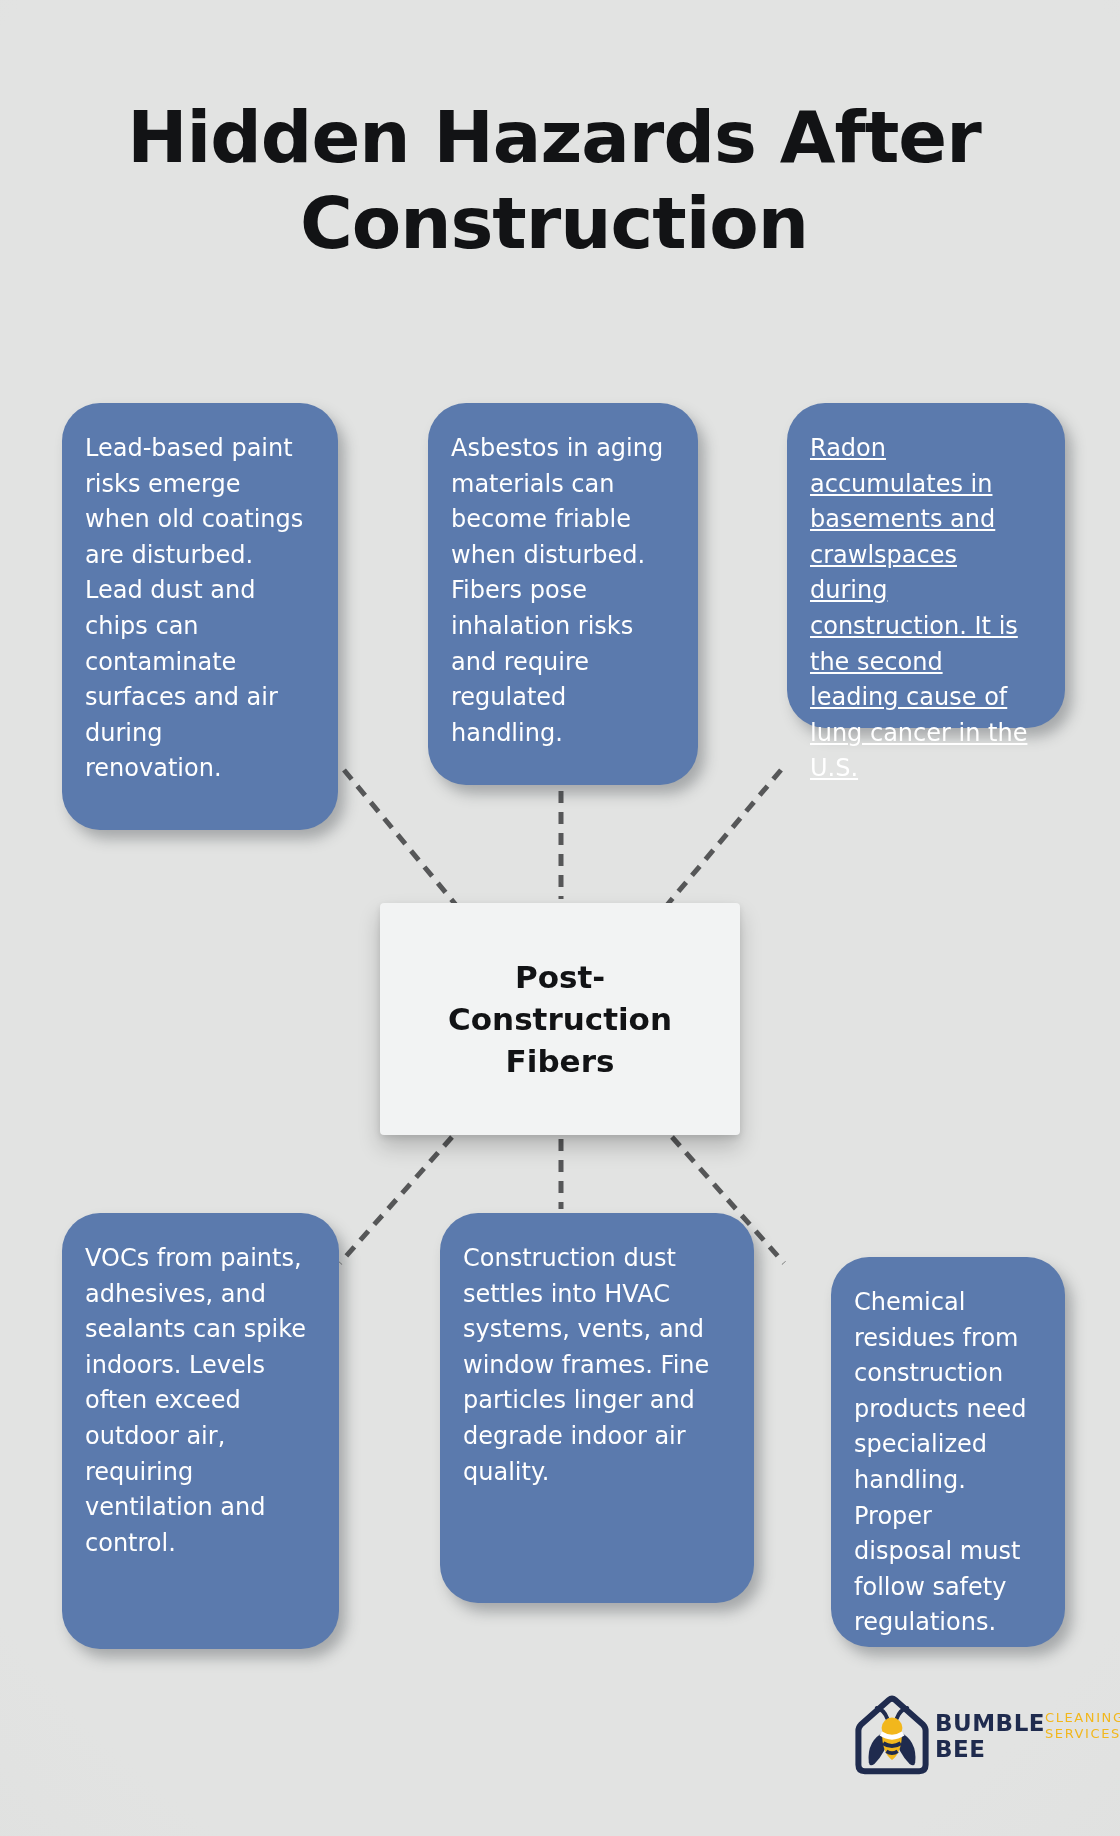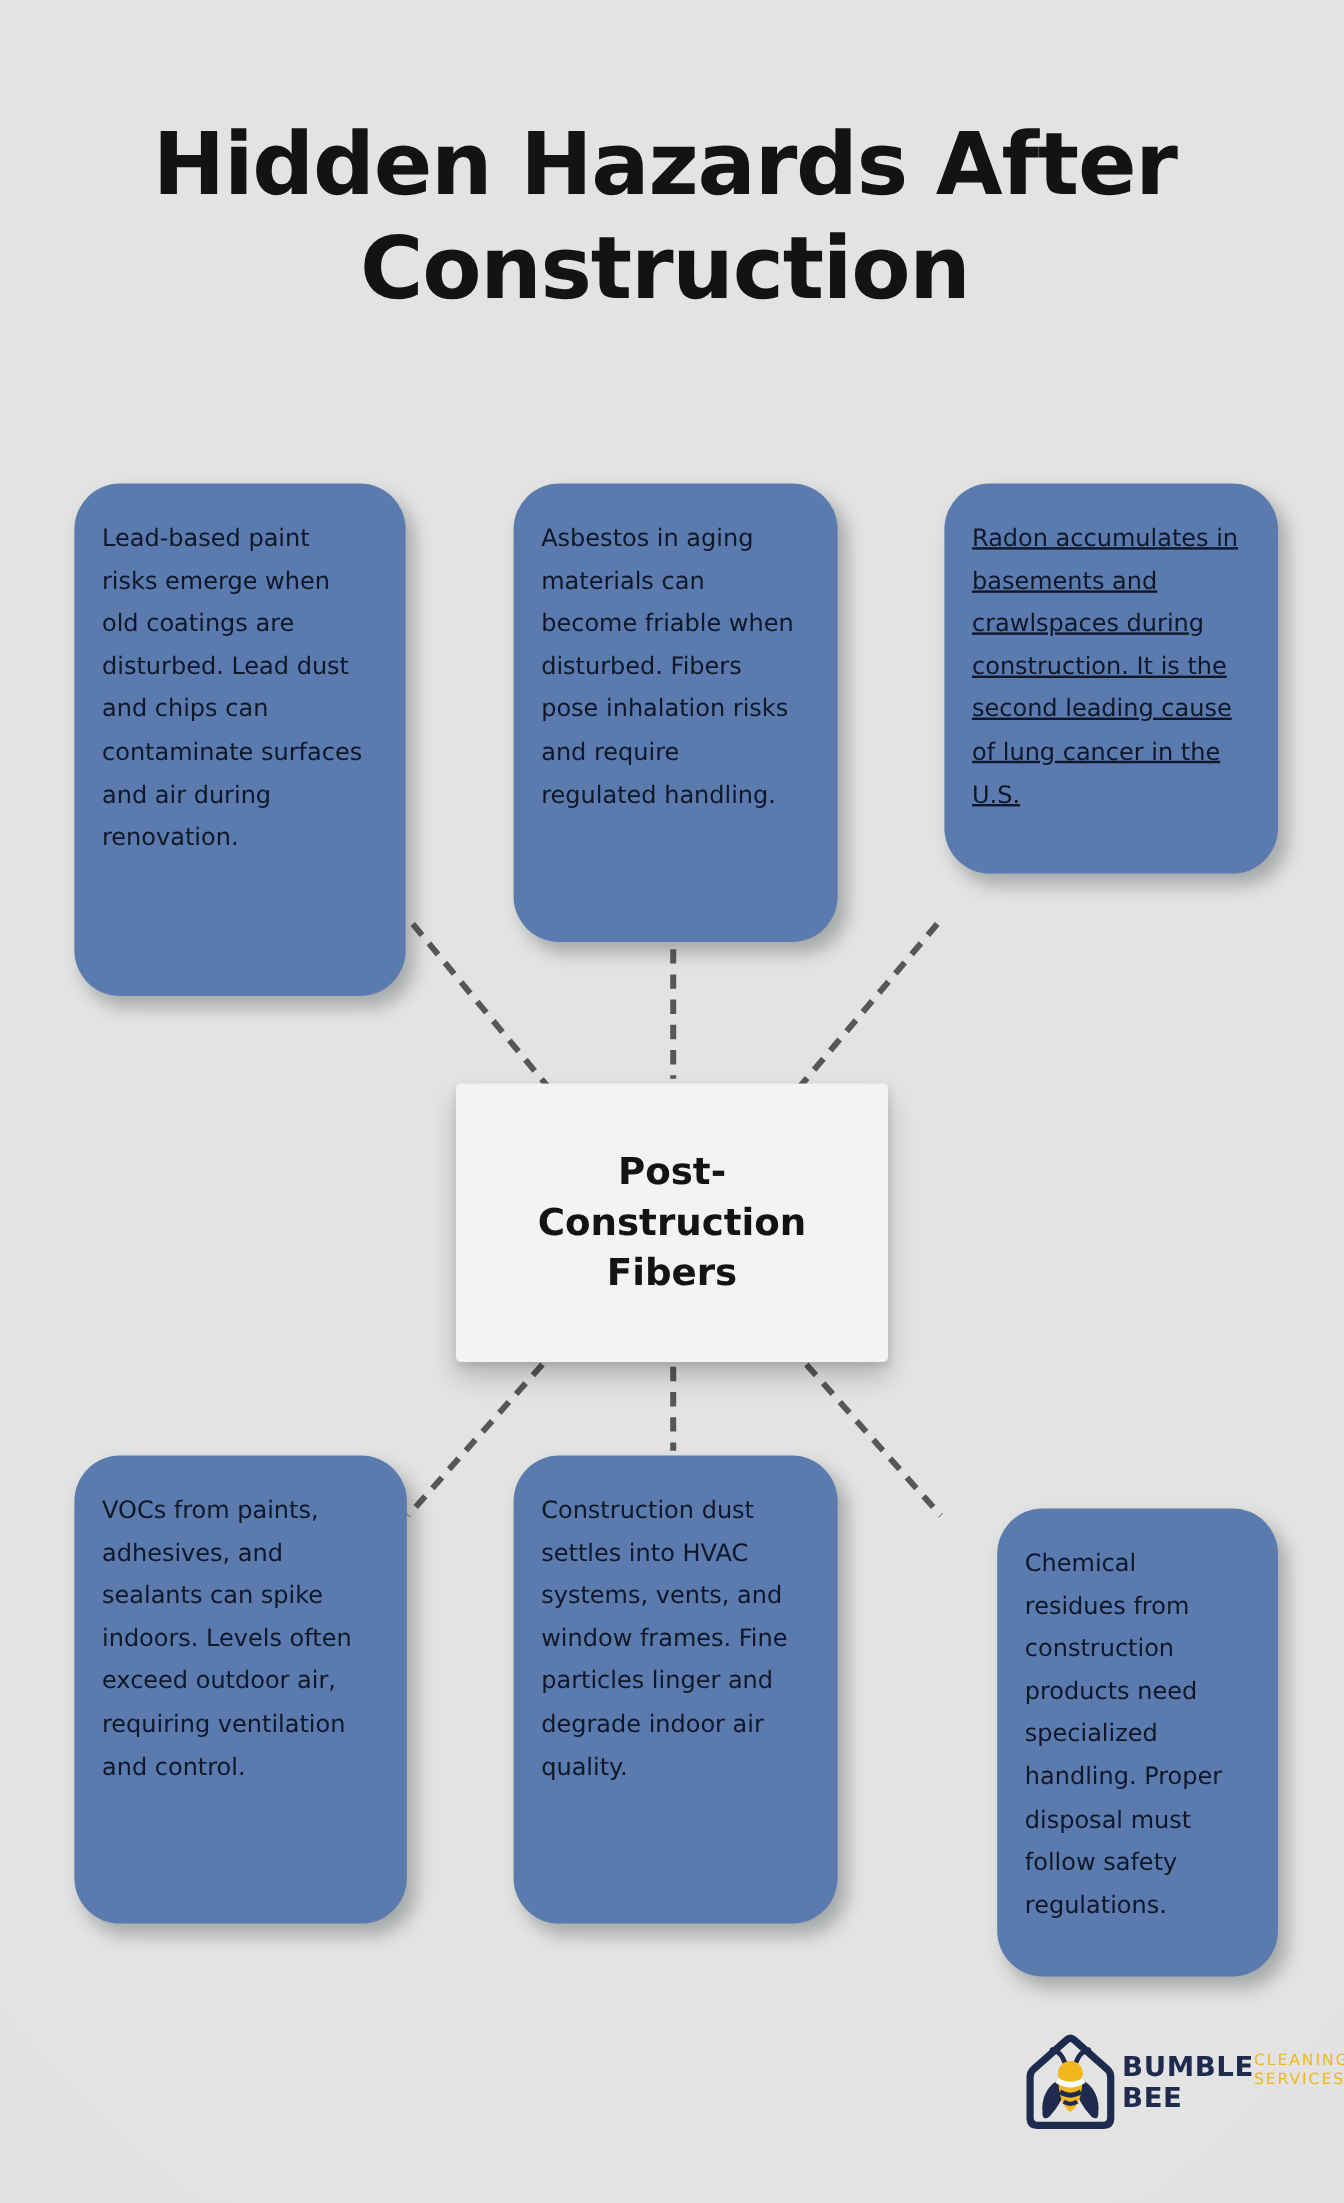--- a/index.html
+++ b/index.html
@@ -10,29 +10,29 @@
   }
   .title {
     position:absolute; top:94px; left:0; width:1108px;
     text-align:center; font-weight:bold; color:#121315;
     font-size:72px; line-height:86px; letter-spacing:-1px;
   }
   .connectors { position:absolute; left:0; top:0; width:1120px; height:1836px; }
   .node {
     position:absolute; box-sizing:border-box;
     background:#5b7aad; border-radius:38px;
-    color:#0f172a; font-size:20px; line-height:35.6px;
+    color:#ffffff; font-size:24px; line-height:35.6px;
     padding:28px 32px 20px 23px;
     box-shadow:7px 9px 14px rgba(55,60,66,.35);
   }
   .n-t1 { left:62px;  top:403px; width:276px; height:427px; }
   .n-t2 { left:428px; top:403px; width:270px; height:382px; }
   .n-t3 { left:787px; top:403px; width:278px; height:325px;text-decoration:underline; }
-  .n-b1 { left:62px;  top:1213px; width:277px; height:390px; }
-  .n-b2 { left:428px; top:1213px; width:270px; height:390px; }
+  .n-b1 { left:62px;  top:1213px; width:277px; height:436px; }
+  .n-b2 { left:440px; top:1213px; width:314px; height:390px; }
   .n-b3 { left:831px; top:1213px; width:234px; height:390px;margin-top:44px; }
   .center-node {
     position:absolute; left:380px; top:903px; width:360px; height:232px;
     background:#f2f3f3; border-radius:4px;
     box-shadow:0 12px 22px rgba(0,0,0,.20), 0 3px 6px rgba(0,0,0,.10);
     display:flex; flex-direction:column; justify-content:center; align-items:center;
     font-weight:bold; font-size:31px; line-height:42px; color:#121315; text-align:center;
   }
   .logo {
     position:absolute; left:852px; top:1692px;

